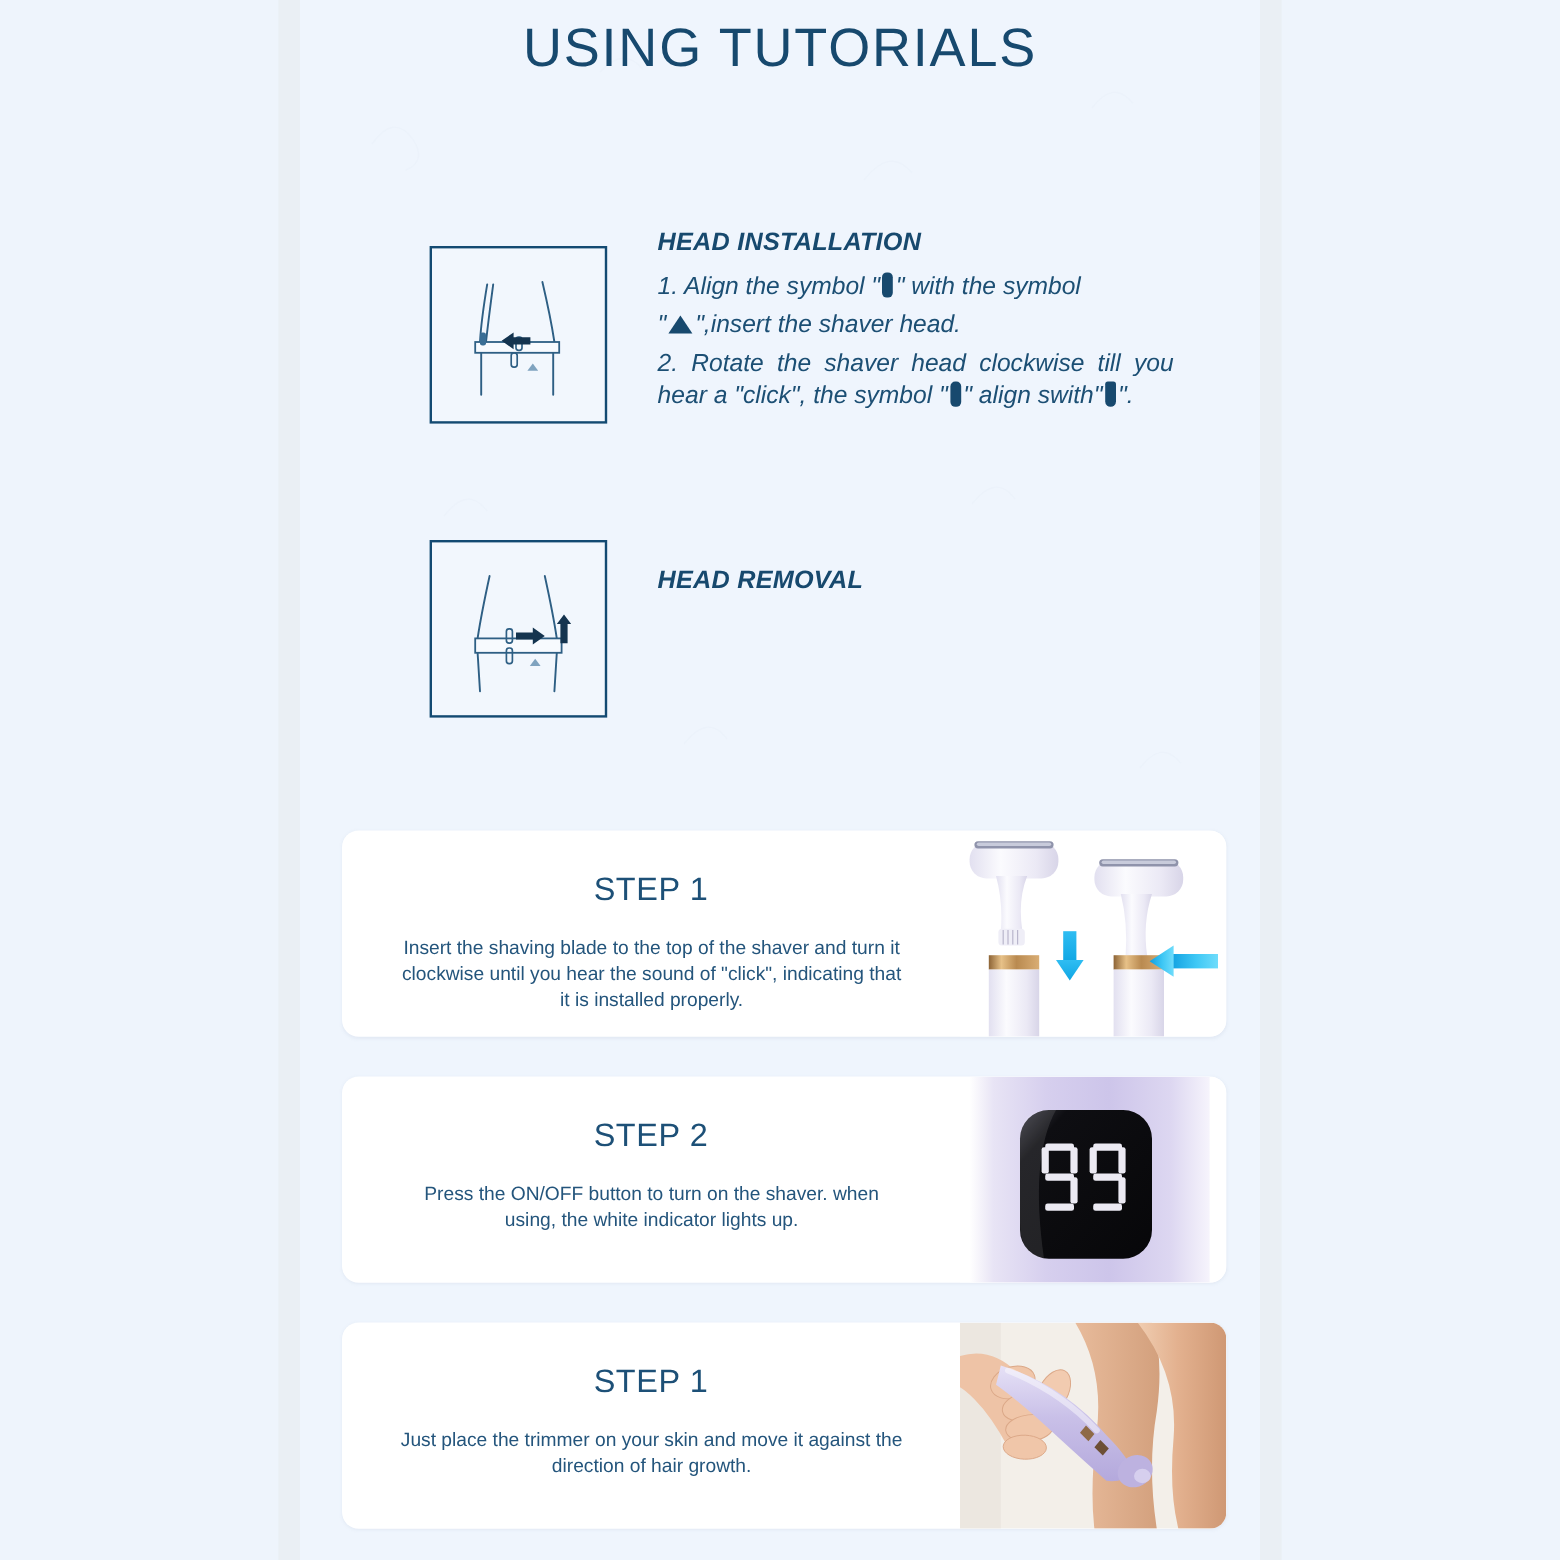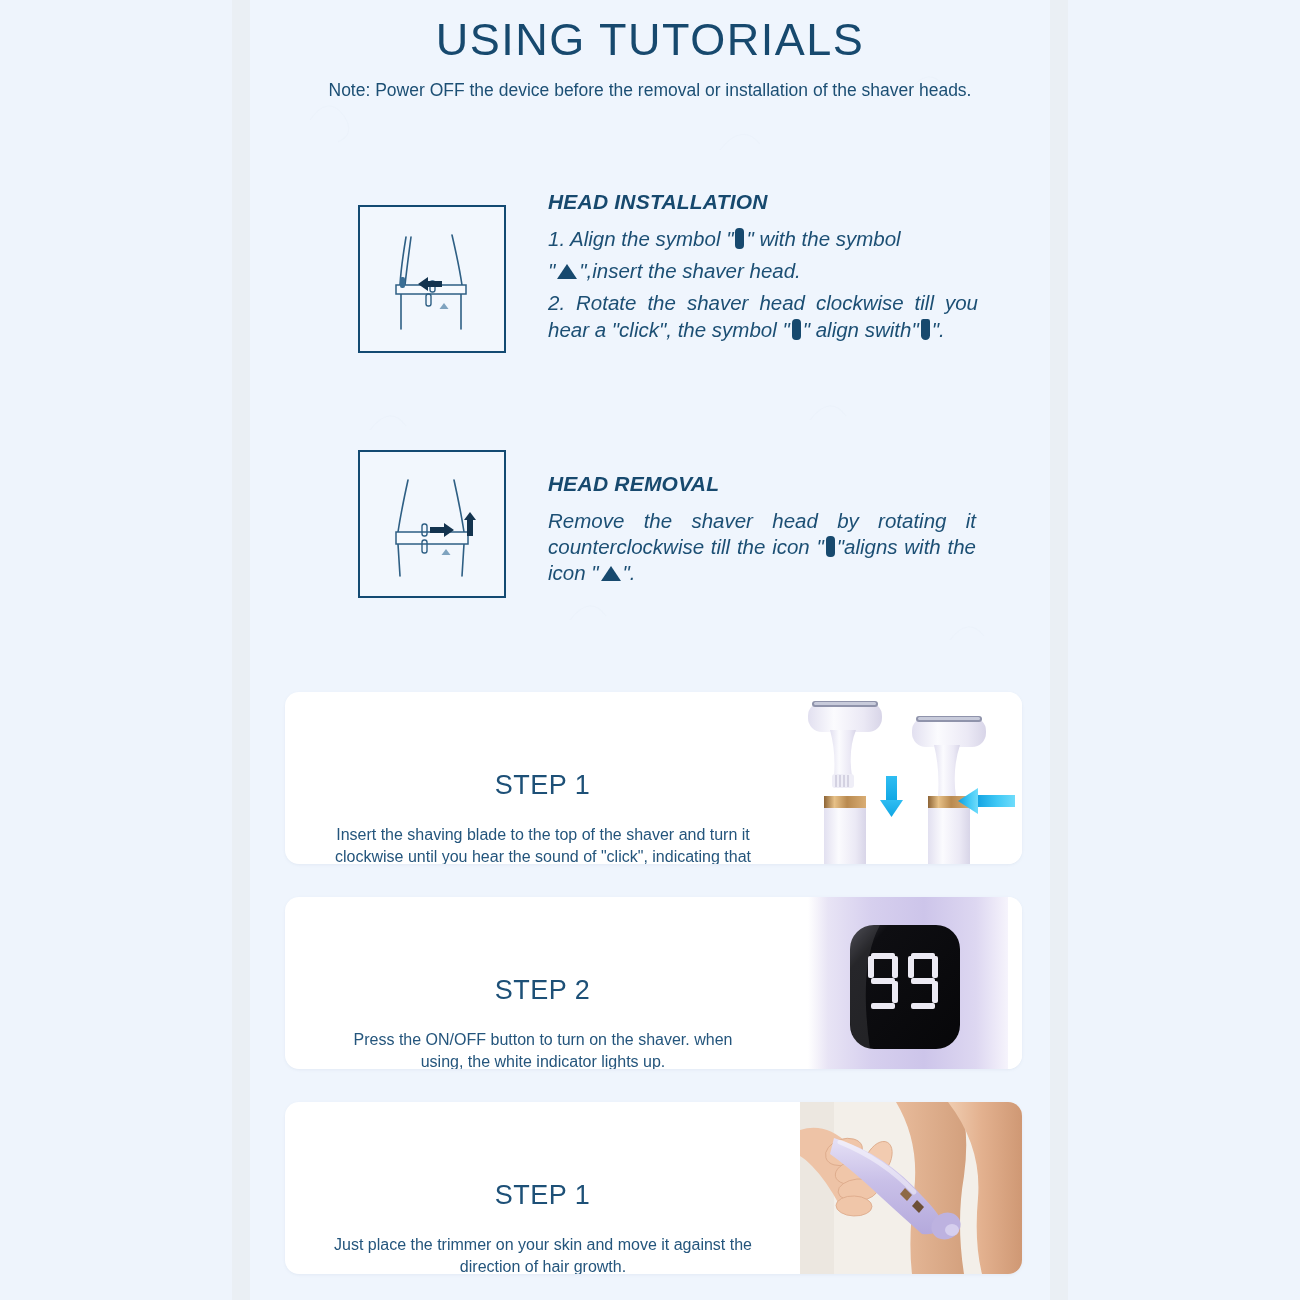--- a/index.html
+++ b/index.html
@@ -121,21 +121,20 @@
     background: #ffffff;
     border-radius: 14px;
     overflow: hidden;
     box-shadow: 0 1px 3px rgba(120,140,170,.10);
   }
   .card-text {
     position: absolute;
     left: 0; top: 0;
     width: 515px;
     height: 100%;
-    margin-top: 44px;
   }
   .step-label {
     position: absolute;
     left: 0; top: 34px;
     width: 515px;
     text-align: center;
     font-size: 27px;
     letter-spacing: .5px;
     color: #1d5077;
   }
@@ -182,21 +181,20 @@
         <path d="M470 150 q22 -28 40 -6"></path>
         <path d="M660 90 q18 -24 34 -4"></path>
         <path d="M120 430 q20 -26 36 -4"></path>
         <path d="M560 420 q20 -26 36 -4"></path>
         <path d="M320 620 q20 -26 36 -4"></path>
         <path d="M700 640 q18 -24 34 -4"></path>
       </g>
     </svg>
 
     <div class="title">USING TUTORIALS</div>
-    <div class="note">Note: Power OFF the device before the removal or installation of the shaver heads.</div>
 
     <div class="block">
 
       <div class="diagram" style="left:108px; top:205px;">
         <svg width="144" height="144" viewBox="0 0 144 144">
           <g fill="none" stroke="#2e5f84" stroke-width="1.6" stroke-linecap="round">
 
             <path d="M46 30 Q41 60 40 78"></path>
             <path d="M51 30 Q47 60 45 78"></path>
 
@@ -254,23 +252,20 @@
           </g>
 
           <g fill="#14344f">
             <path d="M110 60 L116 68 L113 68 L113 84 L107 84 L107 68 L104 68 Z"></path>
           </g>
         </svg>
       </div>
 
       <div class="blocktext" style="left:298px; top:472px; width:428px;">
         <h3>HEAD REMOVAL</h3>
-        <p class="justify">
-          <span>Remove the shaver head by rotating it counterclockwise till the icon "</span><span class="sym-pill"></span><span>"aligns with the icon "</span><span class="sym-tri"></span><span>".</span>
-        </p>
       </div>
     </div>
 
     <div class="card" style="top:692px;">
       <div class="card-text">
         <div class="step-label">STEP 1</div>
         <div class="step-desc">Insert the shaving blade to the top of the shaver and turn it clockwise until you hear the sound of "click", indicating that it is installed properly.</div>
       </div>
       <div class="card-media">
         <svg width="222" height="172" viewBox="0 0 222 172">

